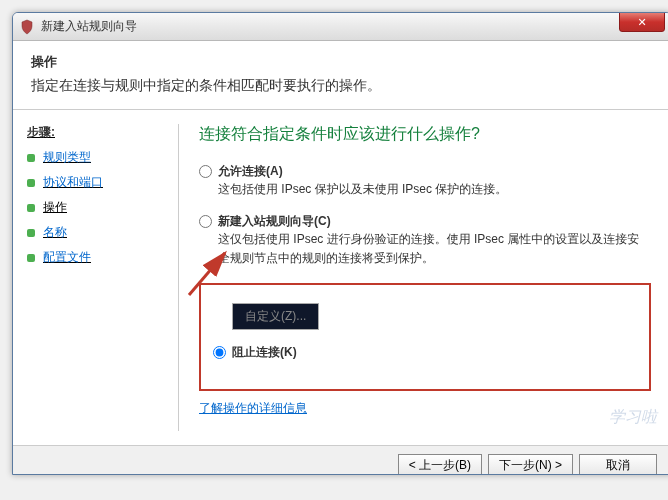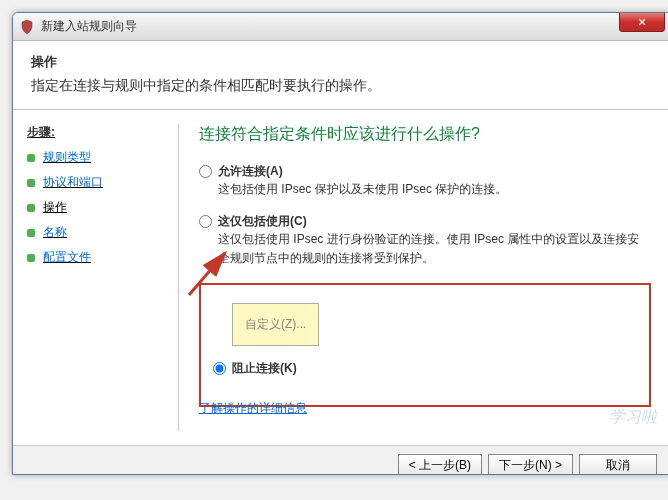--- a/index.html
+++ b/index.html
@@ -21,21 +21,21 @@
 .step.active .step-label { color: #000; font-weight: normal; }
 .divider { width: 1px; background: #ccc; margin: 14px 0; }
 .content { flex: 1; padding: 14px 20px; position: relative; }
 .content-title { font-size: 16px; color: #15803d; margin-bottom: 18px; }
 .option { margin-bottom: 14px; }
 .option .row { display: flex; align-items: center; }
 .option input[type=radio] { margin-right: 6px; }
 .option label { font-size: 12px; color: #333; font-weight: bold; }
 .option .desc { font-size: 12px; color: #333; margin-left: 19px; line-height: 1.6; }
 .highlight-box { border: 2px solid #c0392b; padding: 10px 12px 14px; margin-top: 4px; position: relative; }
-.custom-btn { display: inline-block; border: 1px solid #aaa; background: #fef9c3; padding: 12px 12px; margin: 8px 0 14px 19px; color: #888; font-size: 12px; }
+.custom-btn { display: inline-block; border: 1px solid #aaa; background: #0f172a; padding: 4px 12px; margin: 8px 0 14px 19px; color: #888; font-size: 12px; }
 .arrow { position: absolute; left: 170px; top: 228px; pointer-events: none; }
 .learn-more { position: absolute; bottom: 28px; left: 20px; color: #0066cc; text-decoration: underline; font-size: 12px; cursor: pointer; }
 .footer { height: 38px; background: #f0f0f0; border-top: 1px solid #ccc; display: flex; justify-content: flex-end; align-items: center; padding: 0 14px; gap: 6px; }
 .footer button { font-size: 12px; padding: 2px 10px; min-width: 78px; height: 22px; border: 1px solid #888; background: linear-gradient(#fefefe, #e8e8e8); cursor: pointer; }
 .footer button:disabled { color: #999; cursor: default; }
 .watermark { position: absolute; right: 14px; bottom: 46px; color: rgba(120,150,190,.35); font-size: 16px; font-style: italic; pointer-events: none; }
 </style>
 </head>
 <body>
 
@@ -87,21 +87,21 @@
         <div class="row">
           <input type="radio" name="action" style="">
           <label>允许连接(A)</label>
         </div>
         <div class="desc">这包括使用 IPsec 保护以及未使用 IPsec 保护的连接。</div>
       </div>
 
       <div class="option">
         <div class="row">
           <input type="radio" name="action" style="">
-          <label>这仅包括使用(C)</label>
+          <label>新建入站规则向导(C)</label>
         </div>
         <div class="desc">这仅包括使用 IPsec 进行身份验证的连接。使用 IPsec 属性中的设置以及连接安全规则节点中的规则的连接将受到保护。</div>
       </div>
 
       <div class="highlight-box">
         <div class="custom-btn">自定义(Z)...</div>
         <div class="option">
           <div class="row">
             <input type="radio" name="action" checked="" style="">
             <label>阻止连接(K)</label>

